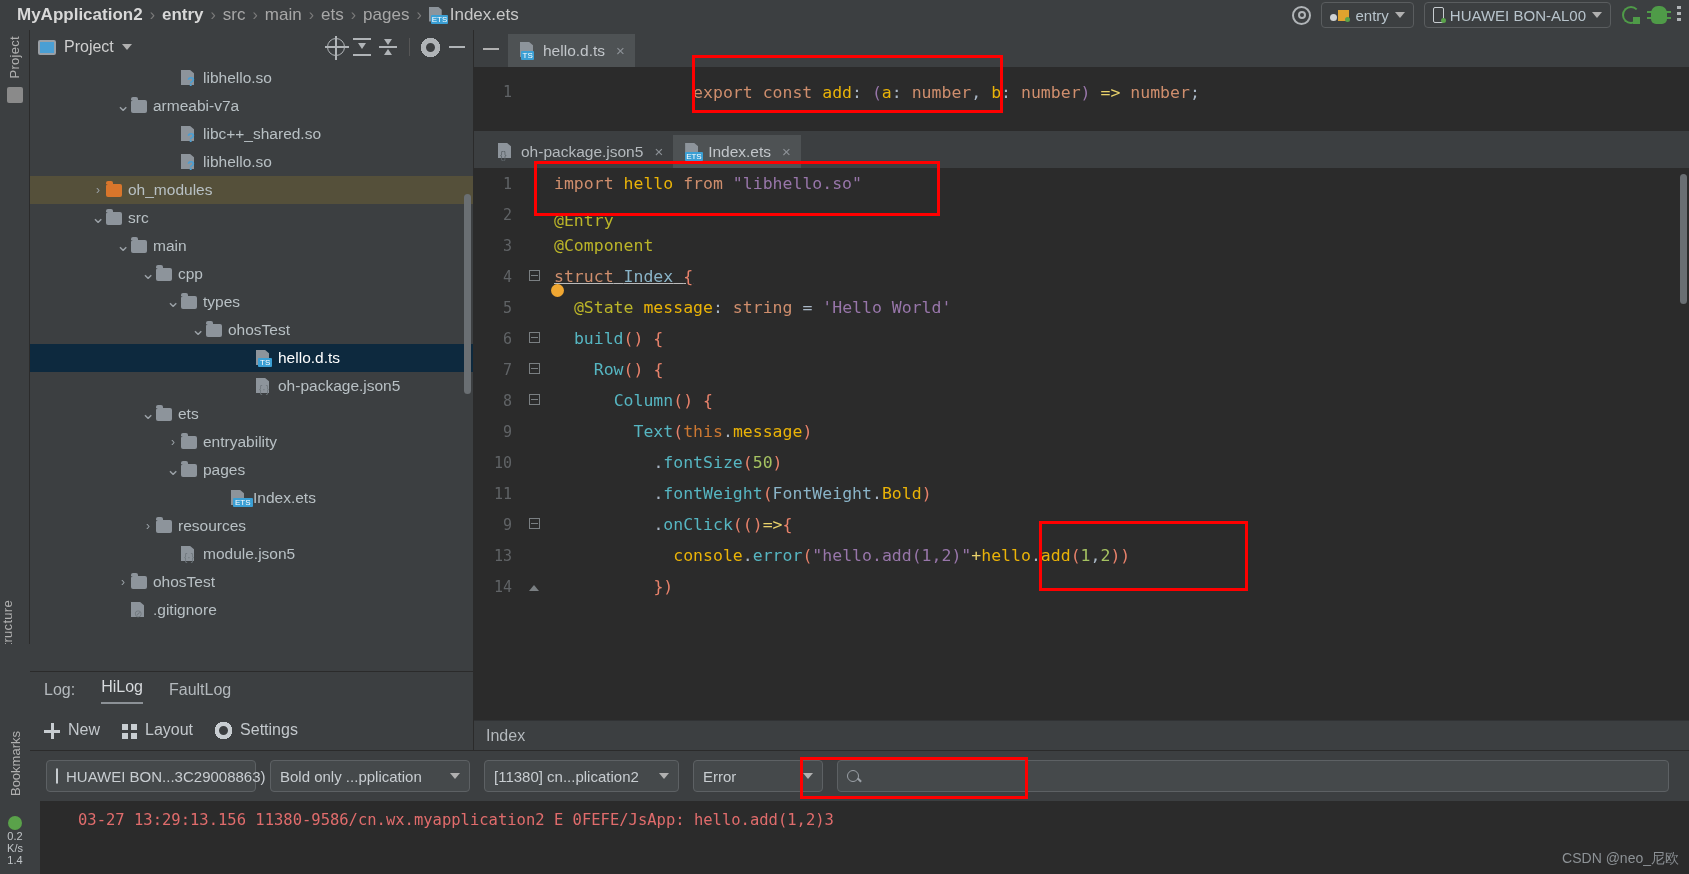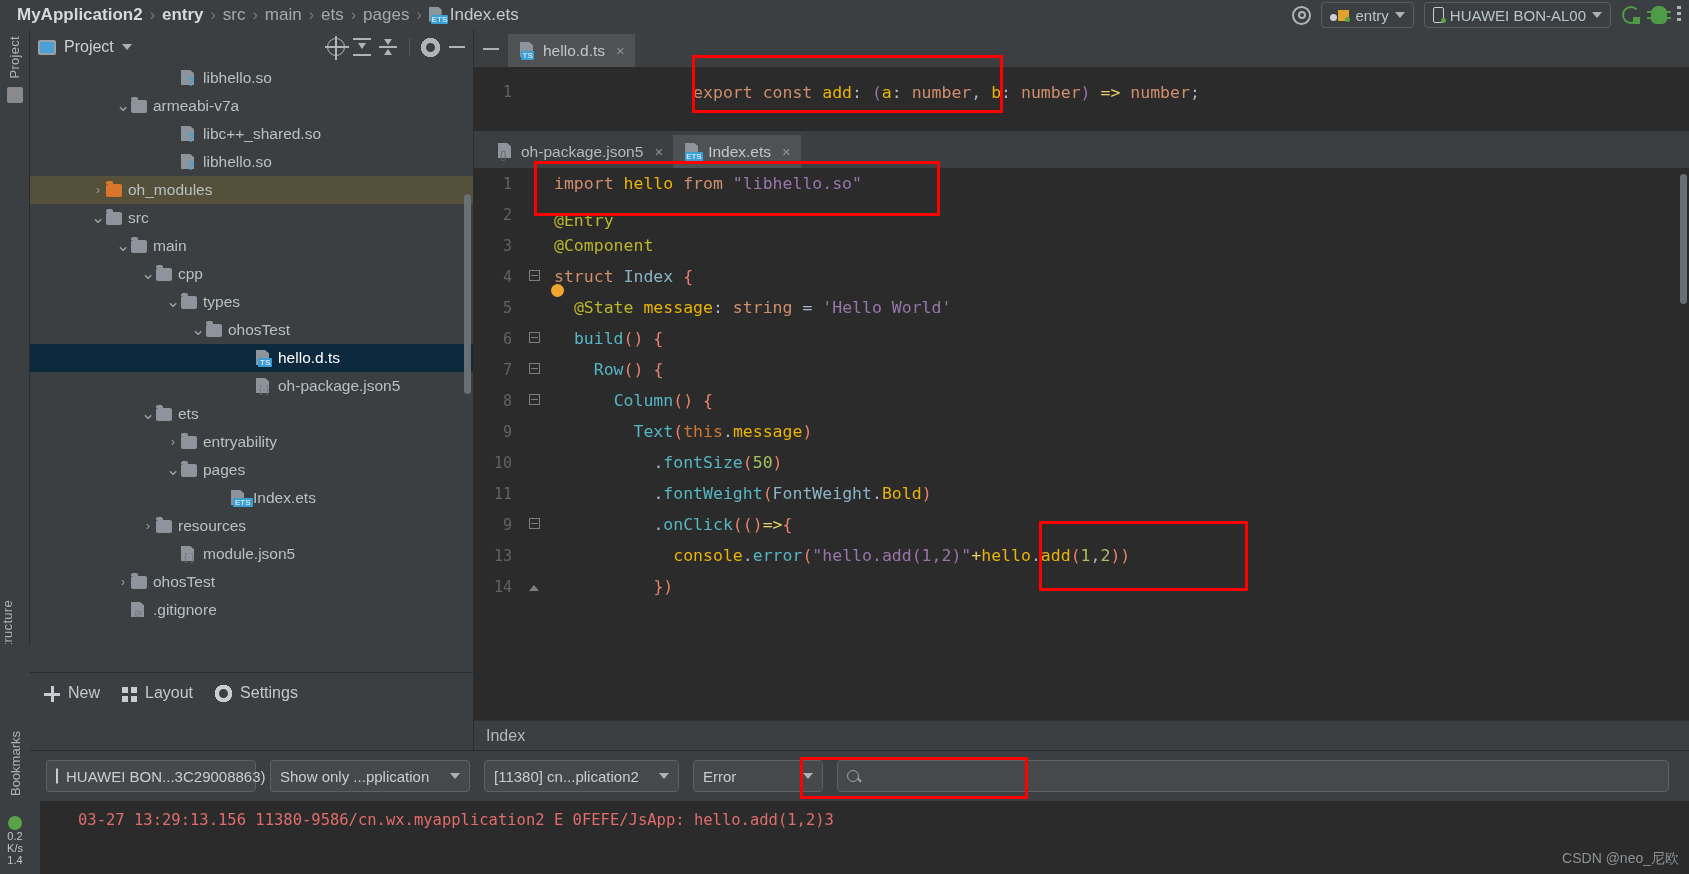--- a/index.html
+++ b/index.html
@@ -400,20 +400,25 @@
                 <span class="doc" style="display: block;"></span>
                 <span class="jbadge">⊘</span>
               </span>
               <span class="tlabel">.gitignore</span>
             </div>
           </div>
         <div class="tree-scroll"></div>
       </div>
 
       <div class="logpanel">
+        <div class="logtabs">
+          <span class="lt plain">Log:</span>
+          <span class="lt active">HiLog</span>
+          <span class="lt">FaultLog</span>
+        </div>
         <div class="logactions">
           <span class="la">
             <span style="display:inline-block;width:16px;height:16px;position:relative;">
               <span style="position:absolute;top:7px;left:0;width:16px;height:2.5px;background:#c8cdd1;"></span>
               <span style="position:absolute;left:7px;top:0;width:2.5px;height:16px;background:#c8cdd1;"></span>
             </span>
             <span>New</span>
           </span>
           <span class="la">
             <span style="display:inline-grid;grid-template-columns:6px 6px;grid-template-rows:6px 6px;gap:3px;">
@@ -494,21 +499,21 @@
                 <span class="codetext" style="padding-left: 8px; margin-top: 12px;"><span class="decor">@Entry</span></span>
               </div>
               <div class="gutter-line">
                 <span class="gnum">3</span>
                 <span class="fold"></span>
                 <span class="codetext" style="padding-left: 8px;"><span class="decor">@Component</span></span>
               </div>
               <div class="gutter-line">
                 <span class="gnum">4</span>
                 <span class="fold"><span style="display:inline-block;width:11px;height:11px;border:1px solid #7a7f82;position:relative;"><span style="position:absolute;top:4px;left:1.5px;width:7px;height:1.5px;background:#7a7f82;"></span></span></span>
-                <span class="codetext" style="padding-left: 8px;"><span class="kw2">struct</span><span class="plain"> </span><span class="typ">Index</span><span class="plain"> </span><span class="paren">{</span></span>
+                <span class="codetext" style="padding-left: 8px; text-decoration: underline;"><span class="kw2">struct</span><span class="plain"> </span><span class="typ">Index</span><span class="plain"> </span><span class="paren">{</span></span>
               </div>
               <div class="gutter-line">
                 <span class="gnum">5</span>
                 <span class="fold"></span>
                 <span class="codetext" style="padding-left: 8px;"><span class="plain"> </span><span class="plain"> </span><span class="decor">@State</span><span class="plain"> </span><span class="white">message</span><span class="plain">:</span><span class="plain"> </span><span class="kw2">string</span><span class="plain"> </span><span class="plain">=</span><span class="plain"> </span><span class="str">'Hello World'</span></span>
               </div>
               <div class="gutter-line">
                 <span class="gnum">6</span>
                 <span class="fold"><span style="display:inline-block;width:11px;height:11px;border:1px solid #7a7f82;position:relative;"><span style="position:absolute;top:4px;left:1.5px;width:7px;height:1.5px;background:#7a7f82;"></span></span></span>
                 <span class="codetext" style="padding-left: 8px;"><span class="plain"> </span><span class="plain"> </span><span class="fn">build</span><span class="paren">(</span><span class="paren">)</span><span class="plain"> </span><span class="paren">{</span></span>
@@ -565,21 +570,21 @@
   </div>
 
   <div class="console">
     <div class="filters">
       <div class="combo" style="width:210px;">
         <span style="display:inline-block;width:11px;height:16px;border:1.6px solid #c7ccd0;border-radius:2px;"></span>
         <span>HUAWEI BON...3C29008863)</span>
         <span class="caret" style="margin-left:auto;"></span>
       </div>
       <div class="combo" style="width:200px;">
-        <span>Show only ...pplication</span>
+        <span>Bold only ...pplication</span>
         <span class="caret" style="margin-left:auto;"></span>
       </div>
       <div class="combo" style="width:195px;">
         <span>[11380] cn...plication2</span>
         <span class="caret" style="margin-left:auto;"></span>
       </div>
       <div class="combo" style="width:130px;">
         <span>Error</span>
         <span class="caret" style="margin-left:auto;"></span>
       </div>

